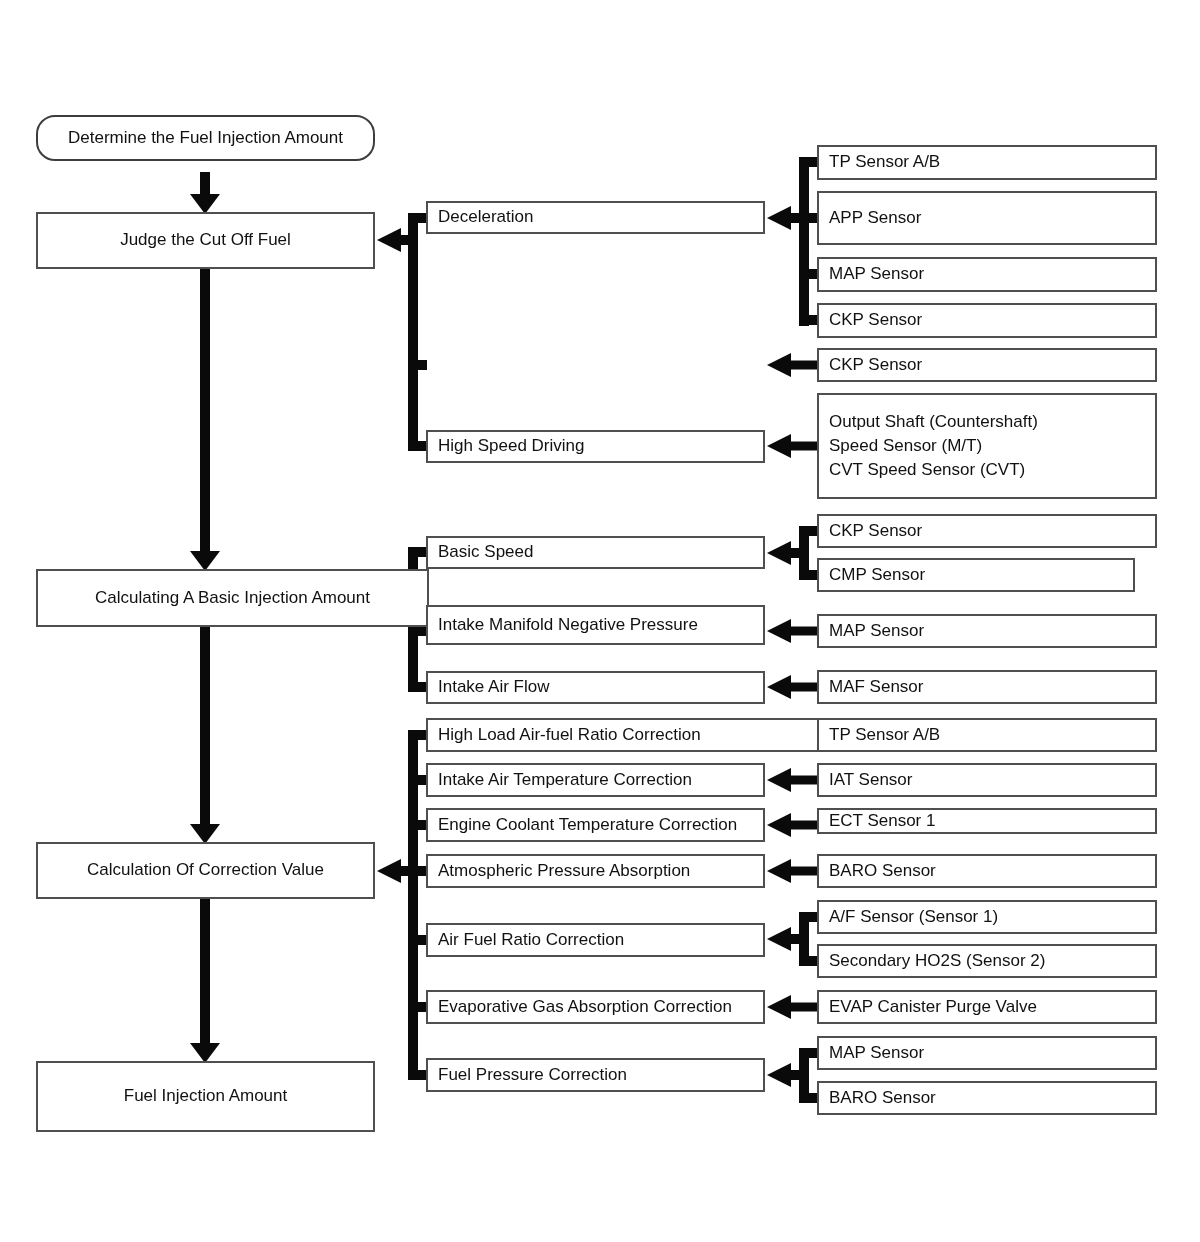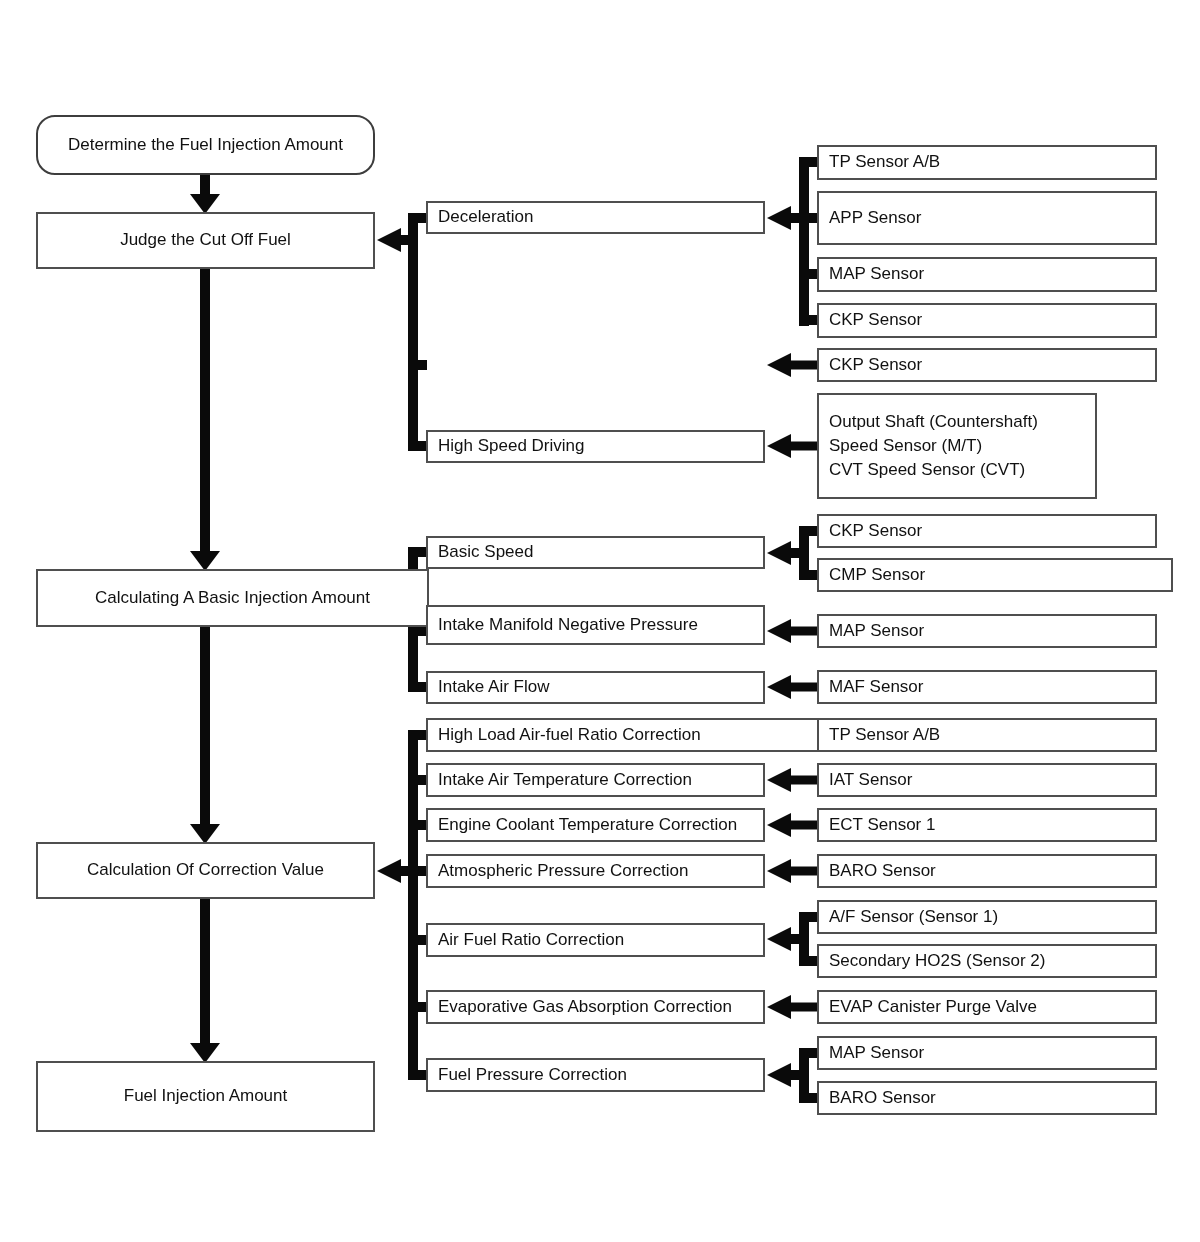--- a/index.html
+++ b/index.html
@@ -75,54 +75,54 @@
       <polygon stroke="none" points="767,631 791,619 791,643"></polygon>
       <polygon stroke="none" points="767,687 791,675 791,699"></polygon>
       <polygon stroke="none" points="767,735 791,723 791,747"></polygon>
       <polygon stroke="none" points="767,780 791,768 791,792"></polygon>
       <polygon stroke="none" points="767,825 791,813 791,837"></polygon>
       <polygon stroke="none" points="767,871 791,859 791,883"></polygon>
       <polygon stroke="none" points="767,1007 791,995 791,1019"></polygon>
     </g>
   </svg>
 
-  <div class="box center rounded" style="left:36px;top:115px;width:339px;height:60px">Determine the Fuel Injection Amount</div>
+  <div class="box center rounded" style="left:36px;top:115px;width:339px;height:46px">Determine the Fuel Injection Amount</div>
   <div class="box center" style="left:36px;top:212px;width:339px;height:57px">Judge the Cut Off Fuel</div>
   <div class="box center" style="left:36px;top:569px;width:393px;height:58px">Calculating A Basic Injection Amount</div>
   <div class="box center" style="left:36px;top:842px;width:339px;height:57px">Calculation Of Correction Value</div>
   <div class="box center" style="left:36px;top:1061px;width:339px;height:71px">Fuel Injection Amount</div>
 
   <div class="box left" style="left:426px;top:201px;width:339px;height:33px">Deceleration</div>
   <div class="box left" style="left:426px;top:430px;width:339px;height:33px">High Speed Driving</div>
   <div class="box left" style="left:426px;top:536px;width:339px;height:33px">Basic Speed</div>
   <div class="box left" style="left:426px;top:605px;width:339px;height:40px">Intake Manifold Negative Pressure</div>
   <div class="box left" style="left:426px;top:671px;width:339px;height:33px">Intake Air Flow</div>
   <div class="box left" style="left:426px;top:718px;width:404px;height:34px">High Load Air-fuel Ratio Correction</div>
   <div class="box left" style="left:426px;top:763px;width:339px;height:34px">Intake Air Temperature Correction</div>
   <div class="box left" style="left:426px;top:808px;width:339px;height:34px">Engine Coolant Temperature Correction</div>
-  <div class="box left" style="left:426px;top:854px;width:339px;height:34px">Atmospheric Pressure Correction</div>
+  <div class="box left" style="left:426px;top:854px;width:339px;height:34px">Atmospheric Pressure Absorption</div>
   <div class="box left" style="left:426px;top:923px;width:339px;height:34px">Air Fuel Ratio Correction</div>
   <div class="box left" style="left:426px;top:990px;width:339px;height:34px">Evaporative Gas Absorption Correction</div>
   <div class="box left" style="left:426px;top:1058px;width:339px;height:34px">Fuel Pressure Correction</div>
 
   <div class="box left" style="left:817px;top:145px;width:340px;height:35px">TP Sensor A/B</div>
   <div class="box left" style="left:817px;top:191px;width:340px;height:54px">APP Sensor</div>
   <div class="box left" style="left:817px;top:257px;width:340px;height:35px">MAP Sensor</div>
   <div class="box left" style="left:817px;top:303px;width:340px;height:35px">CKP Sensor</div>
   <div class="box left" style="left:817px;top:348px;width:340px;height:34px">CKP Sensor</div>
-  <div class="box left multiline" style="left:817px;top:393px;width:280px;height:106px">Output Shaft (Countershaft)
+  <div class="box left multiline" style="left:817px;top:393px;width:340px;height:106px">Output Shaft (Countershaft)
 Speed Sensor (M/T)
 CVT Speed Sensor (CVT)</div>
   <div class="box left" style="left:817px;top:514px;width:340px;height:34px">CKP Sensor</div>
-  <div class="box left" style="left:817px;top:558px;width:356px;height:34px">CMP Sensor</div>
+  <div class="box left" style="left:817px;top:558px;width:318px;height:34px">CMP Sensor</div>
   <div class="box left" style="left:817px;top:614px;width:340px;height:34px">MAP Sensor</div>
   <div class="box left" style="left:817px;top:670px;width:340px;height:34px">MAF Sensor</div>
   <div class="box left" style="left:817px;top:718px;width:340px;height:34px">TP Sensor A/B</div>
   <div class="box left" style="left:817px;top:763px;width:340px;height:34px">IAT Sensor</div>
-  <div class="box left" style="left:817px;top:808px;width:340px;height:34px">ECT Sensor 1</div>
+  <div class="box left" style="left:817px;top:808px;width:340px;height:26px">ECT Sensor 1</div>
   <div class="box left" style="left:817px;top:854px;width:340px;height:34px">BARO Sensor</div>
   <div class="box left" style="left:817px;top:900px;width:340px;height:34px">A/F Sensor (Sensor 1)</div>
   <div class="box left" style="left:817px;top:944px;width:340px;height:34px">Secondary HO2S (Sensor 2)</div>
   <div class="box left" style="left:817px;top:990px;width:340px;height:34px">EVAP Canister Purge Valve</div>
   <div class="box left" style="left:817px;top:1036px;width:340px;height:34px">MAP Sensor</div>
   <div class="box left" style="left:817px;top:1081px;width:340px;height:34px">BARO Sensor</div>
 
 </div>
 
 </body></html>

